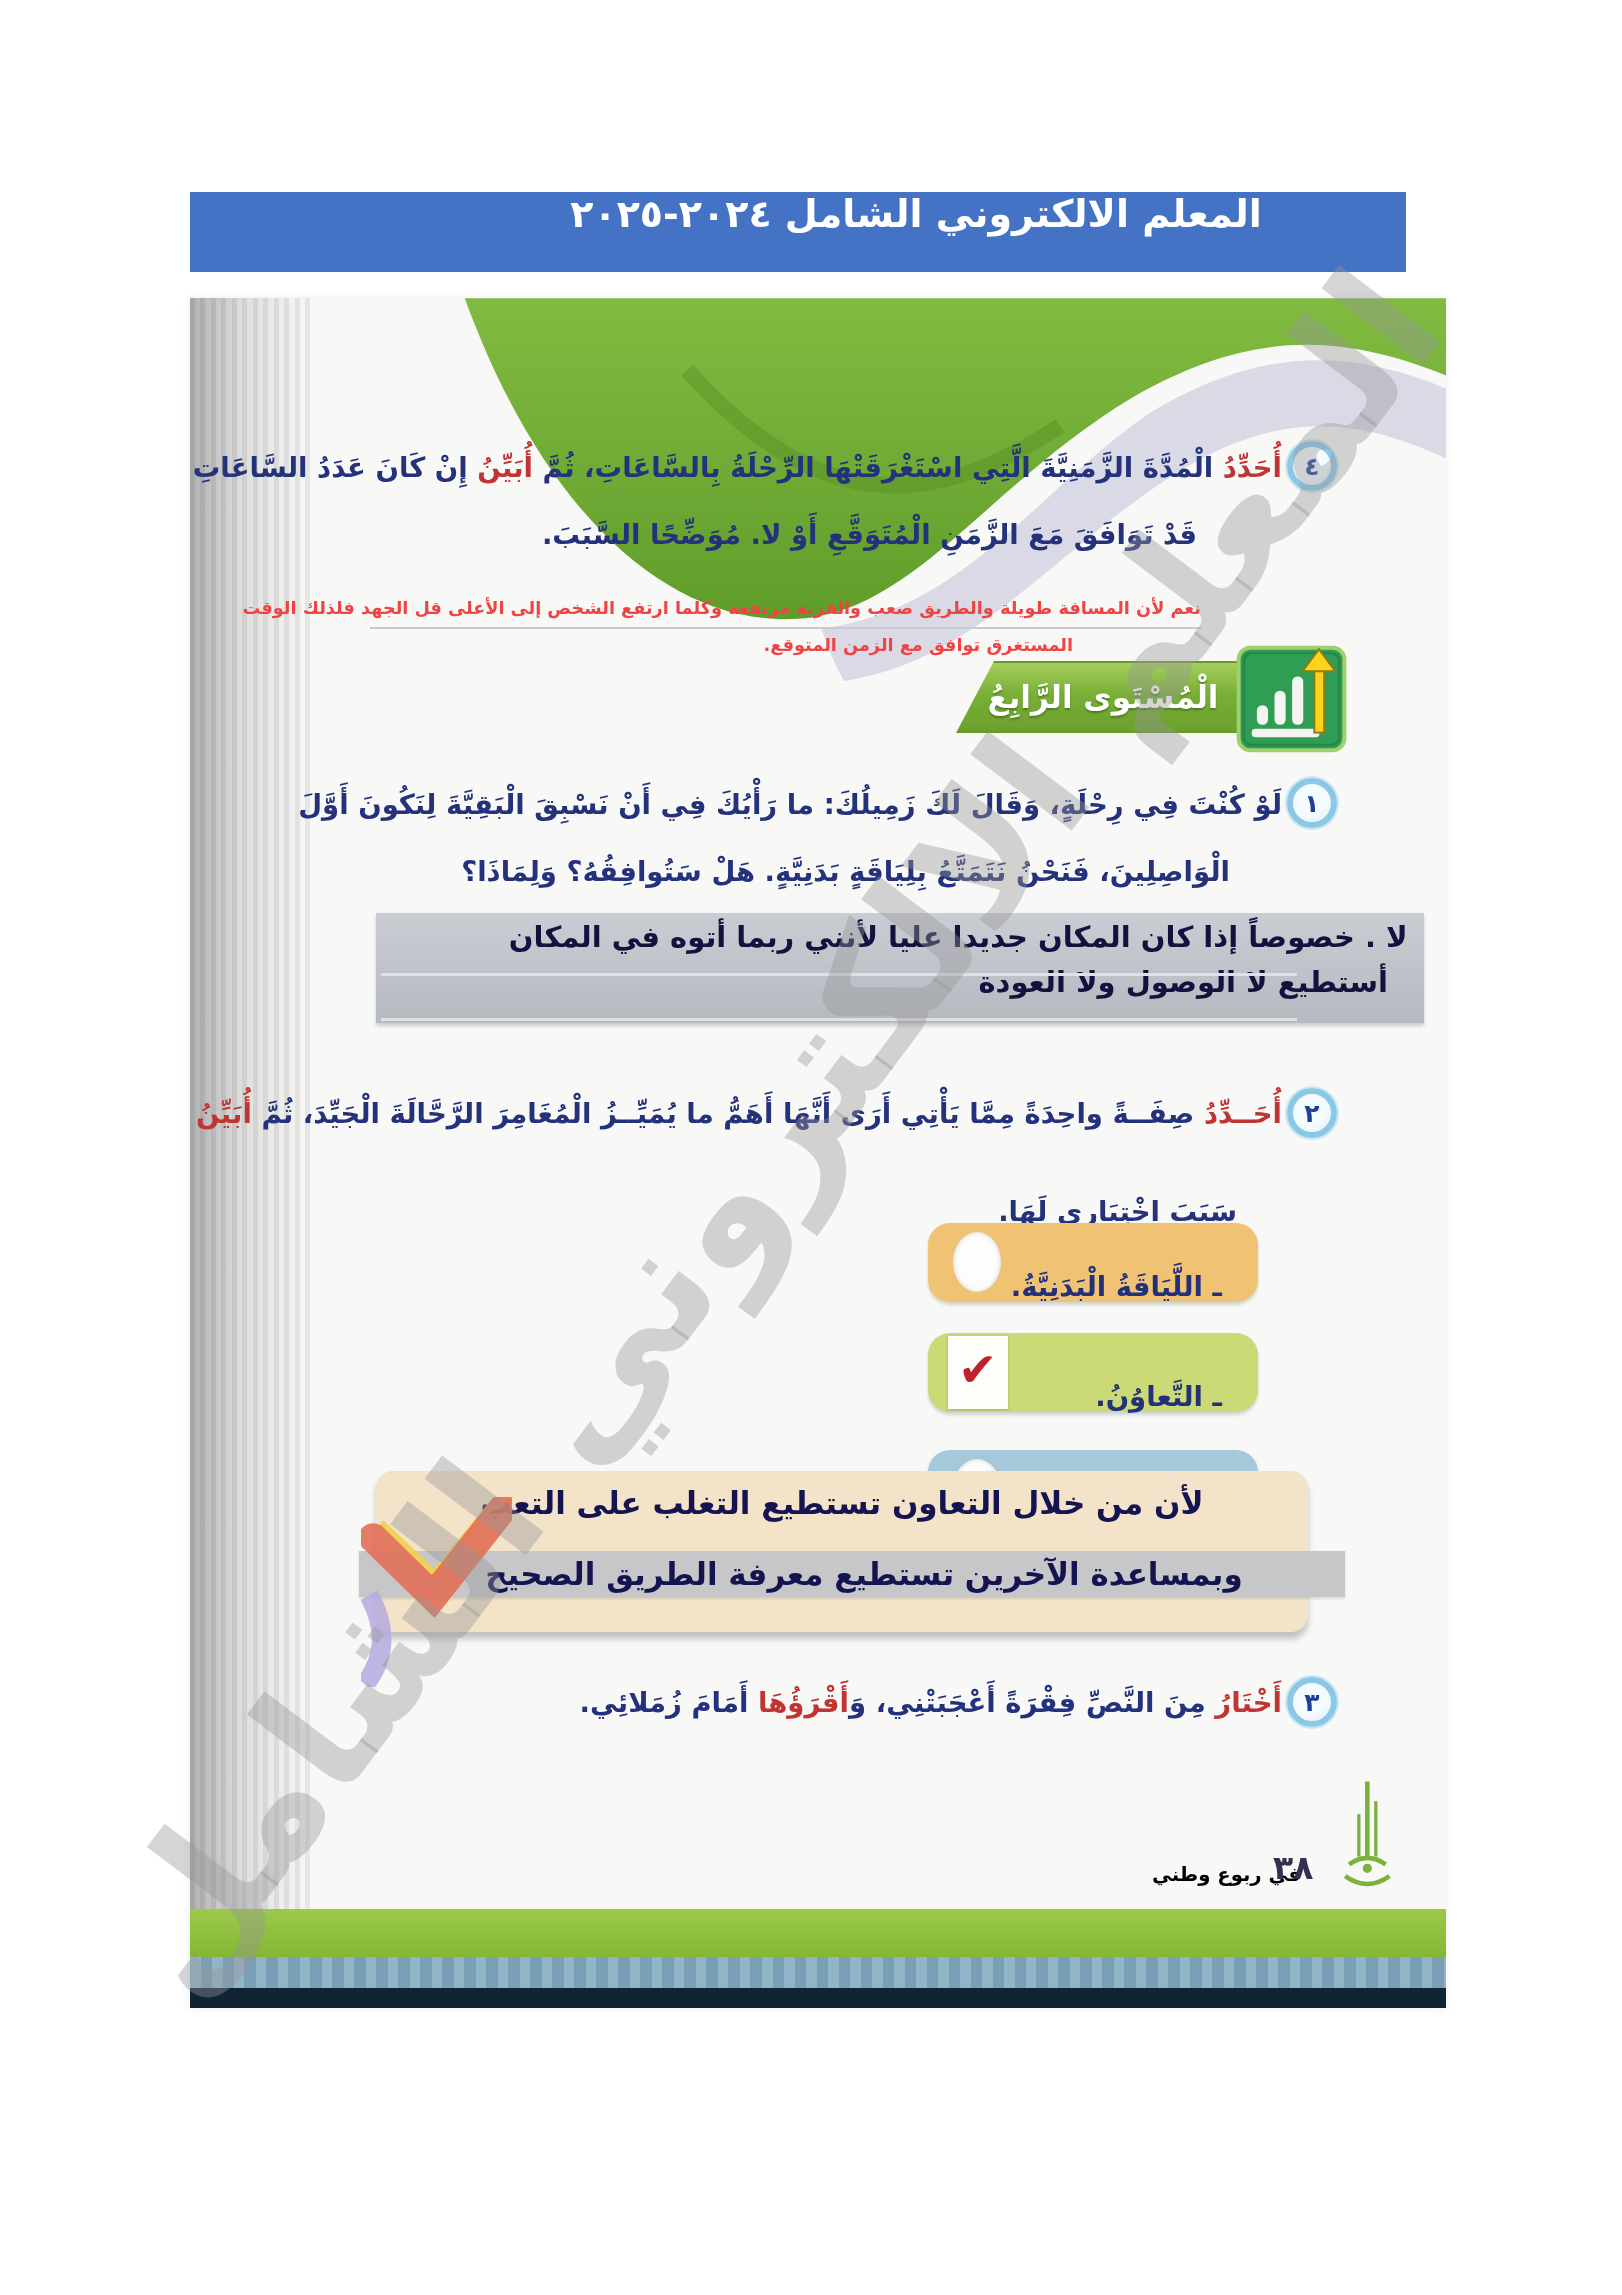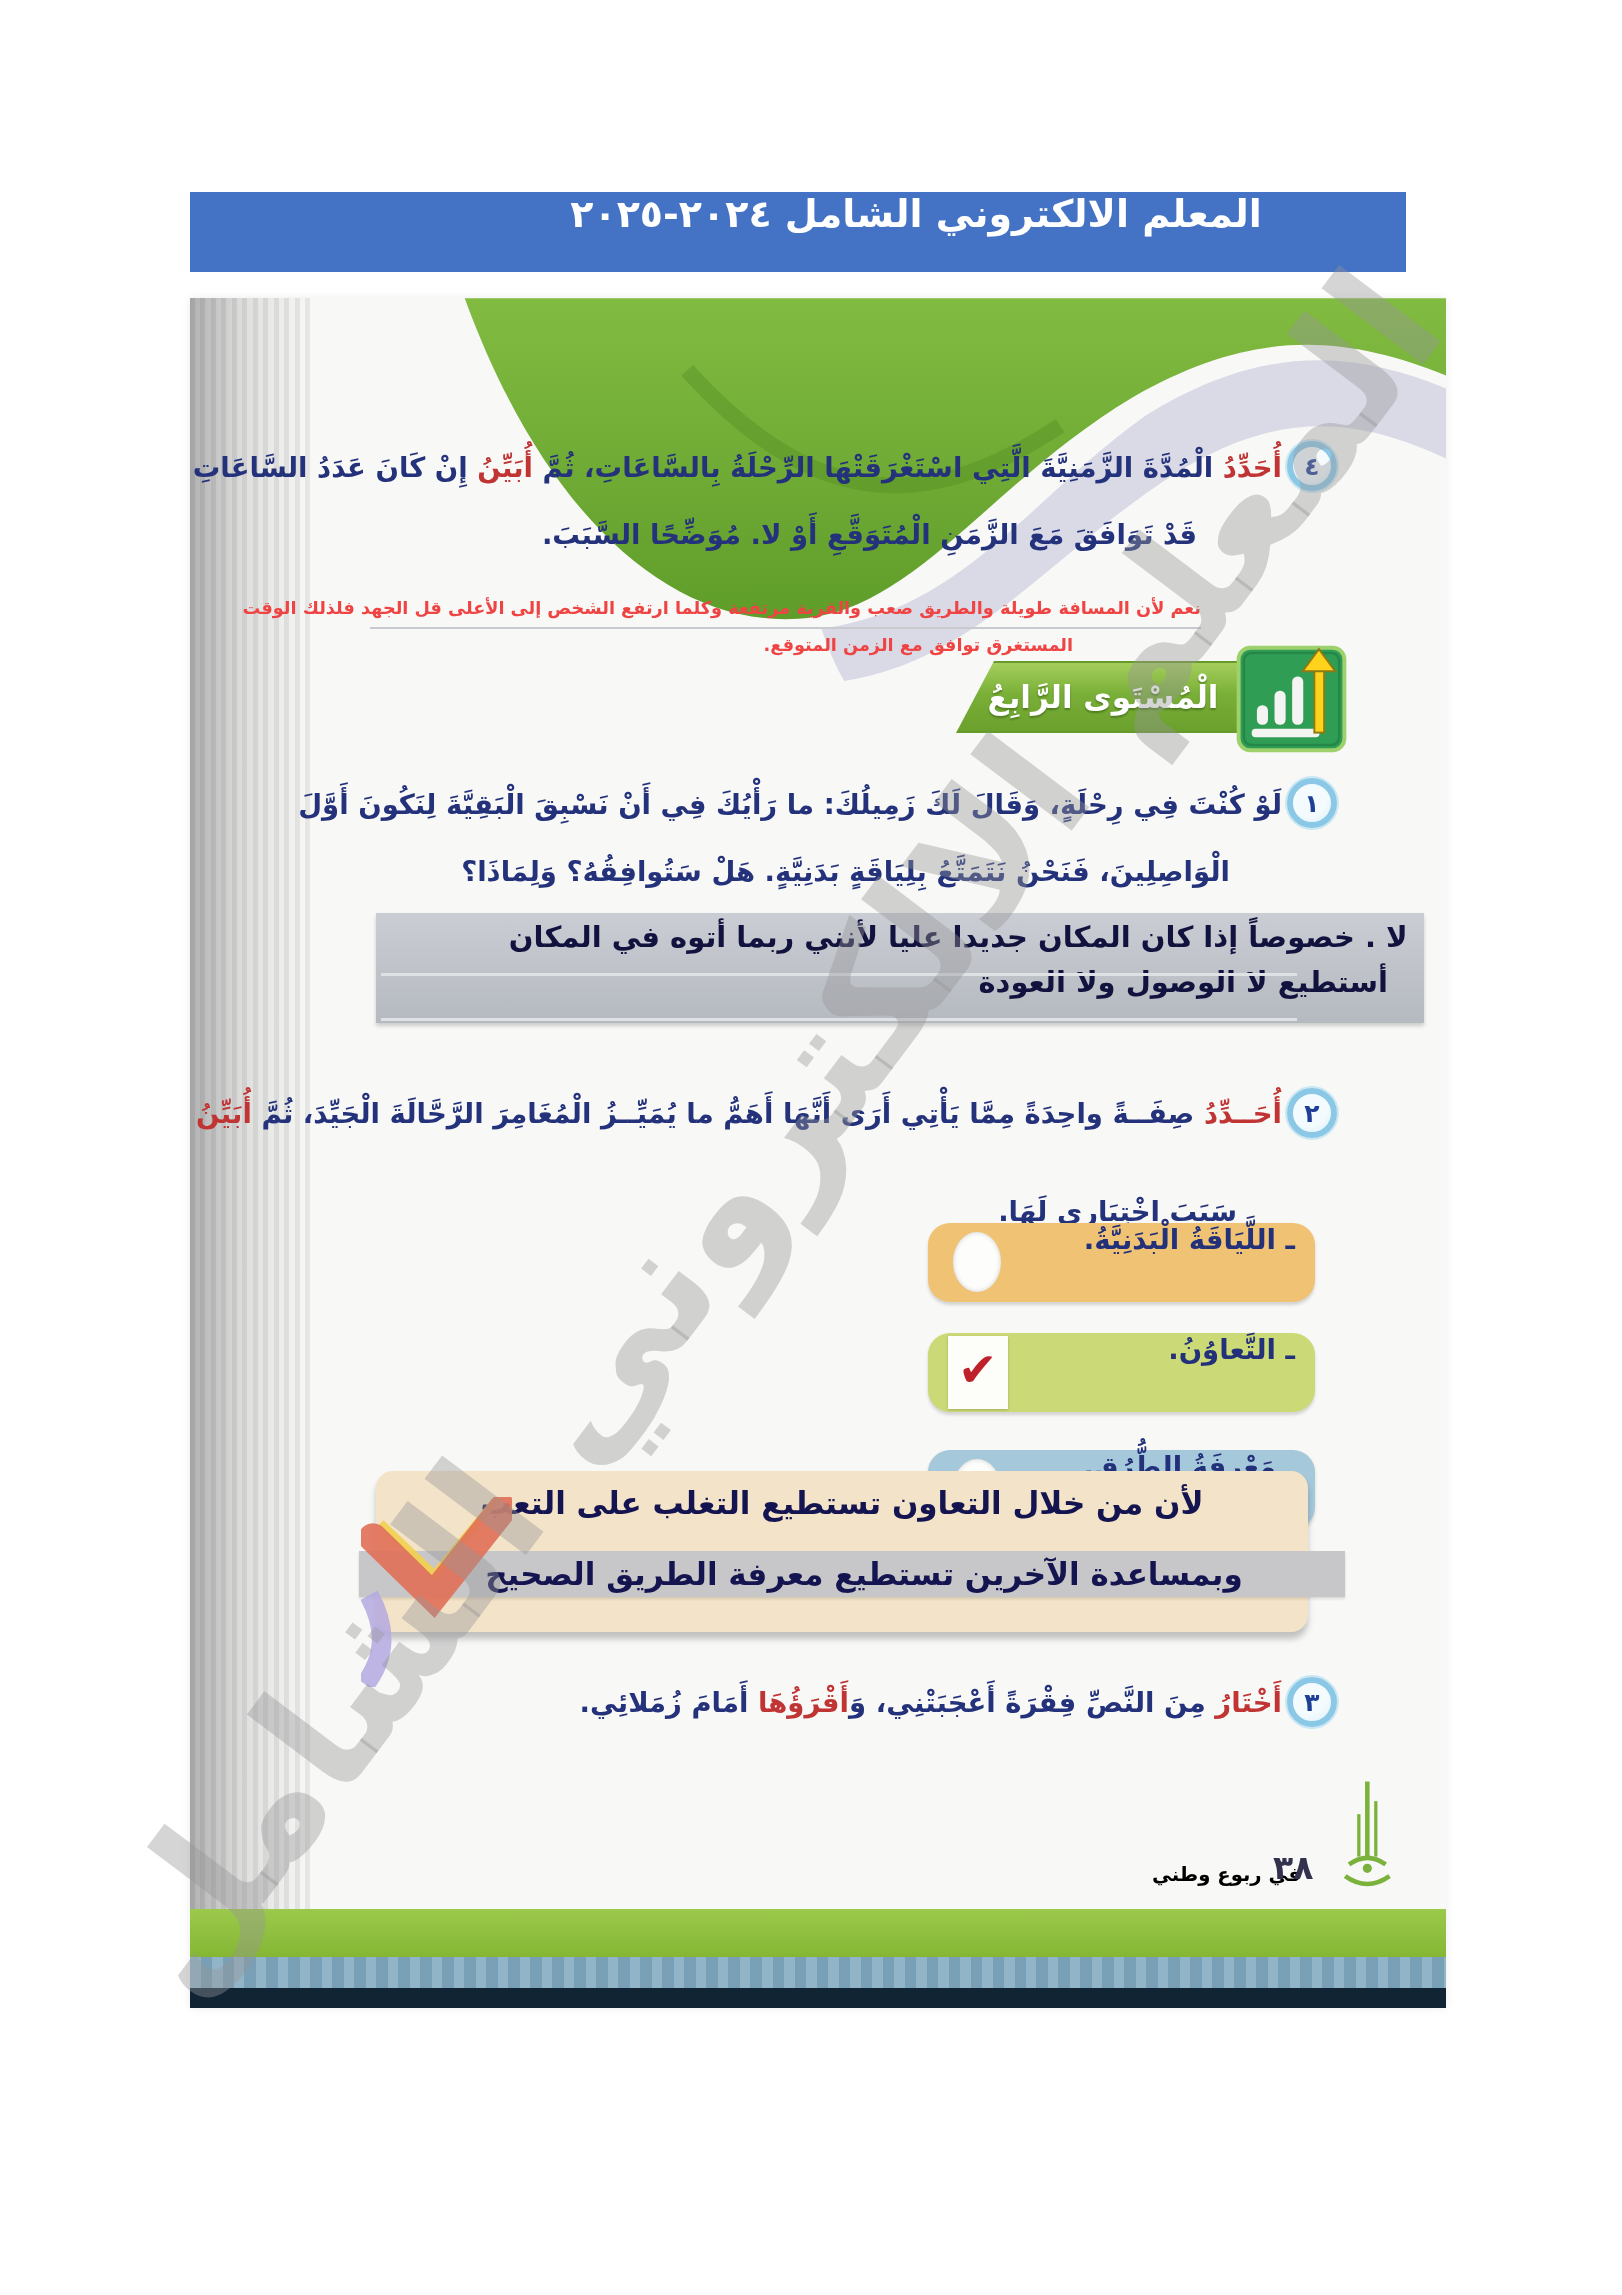--- a/index.html
+++ b/index.html
@@ -55,23 +55,23 @@
   .level-bar{
     left:766px;top:363px;width:294px;height:72px;
     background:linear-gradient(180deg,#a5ce5c 0%,#7ab038 45%,#6aa02c 100%);
     border:2px solid #67992b;box-sizing:border-box;
     clip-path:polygon(38px 0,100% 0,100% 100%,0 100%);
     display:flex;align-items:center;justify-content:center;
   }
   .level-label{color:#ffffff;font-size:31px;font-weight:bold;direction:rtl;text-shadow:0 2px 2px rgba(40,70,10,.45);white-space:nowrap;}
   
   .opt{
-    left:738px;width:387px;height:79px;border-radius:22px;
+    left:738px;width:330px;height:79px;border-radius:22px;
     box-shadow:0 2.6px 3.3px rgba(0,0,0,.15);
-    display:flex;align-items:flex-start;box-sizing:border-box;padding-right:20px;
+    display:flex;align-items:flex-end;box-sizing:border-box;padding-right:36px;
     justify-content:flex-end;
   }
   .opt-label{direction:rtl;font-weight:bold;font-size:27.5px;color:#23307a;white-space:nowrap;}
   .opt-oval{
     position:absolute;left:25px;top:9.2px;width:48px;height:60px;border-radius:50%;
     background:#fdfdfb;box-shadow:inset 0 0 5.2px rgba(0,0,0,.18);
   }
   .opt-square{
     position:absolute;left:19.6px;top:2.6px;width:60px;height:73px;background:#fdfdfa;
     box-shadow:0 1.3px 2.6px rgba(0,0,0,.2);display:flex;align-items:center;justify-content:center;

